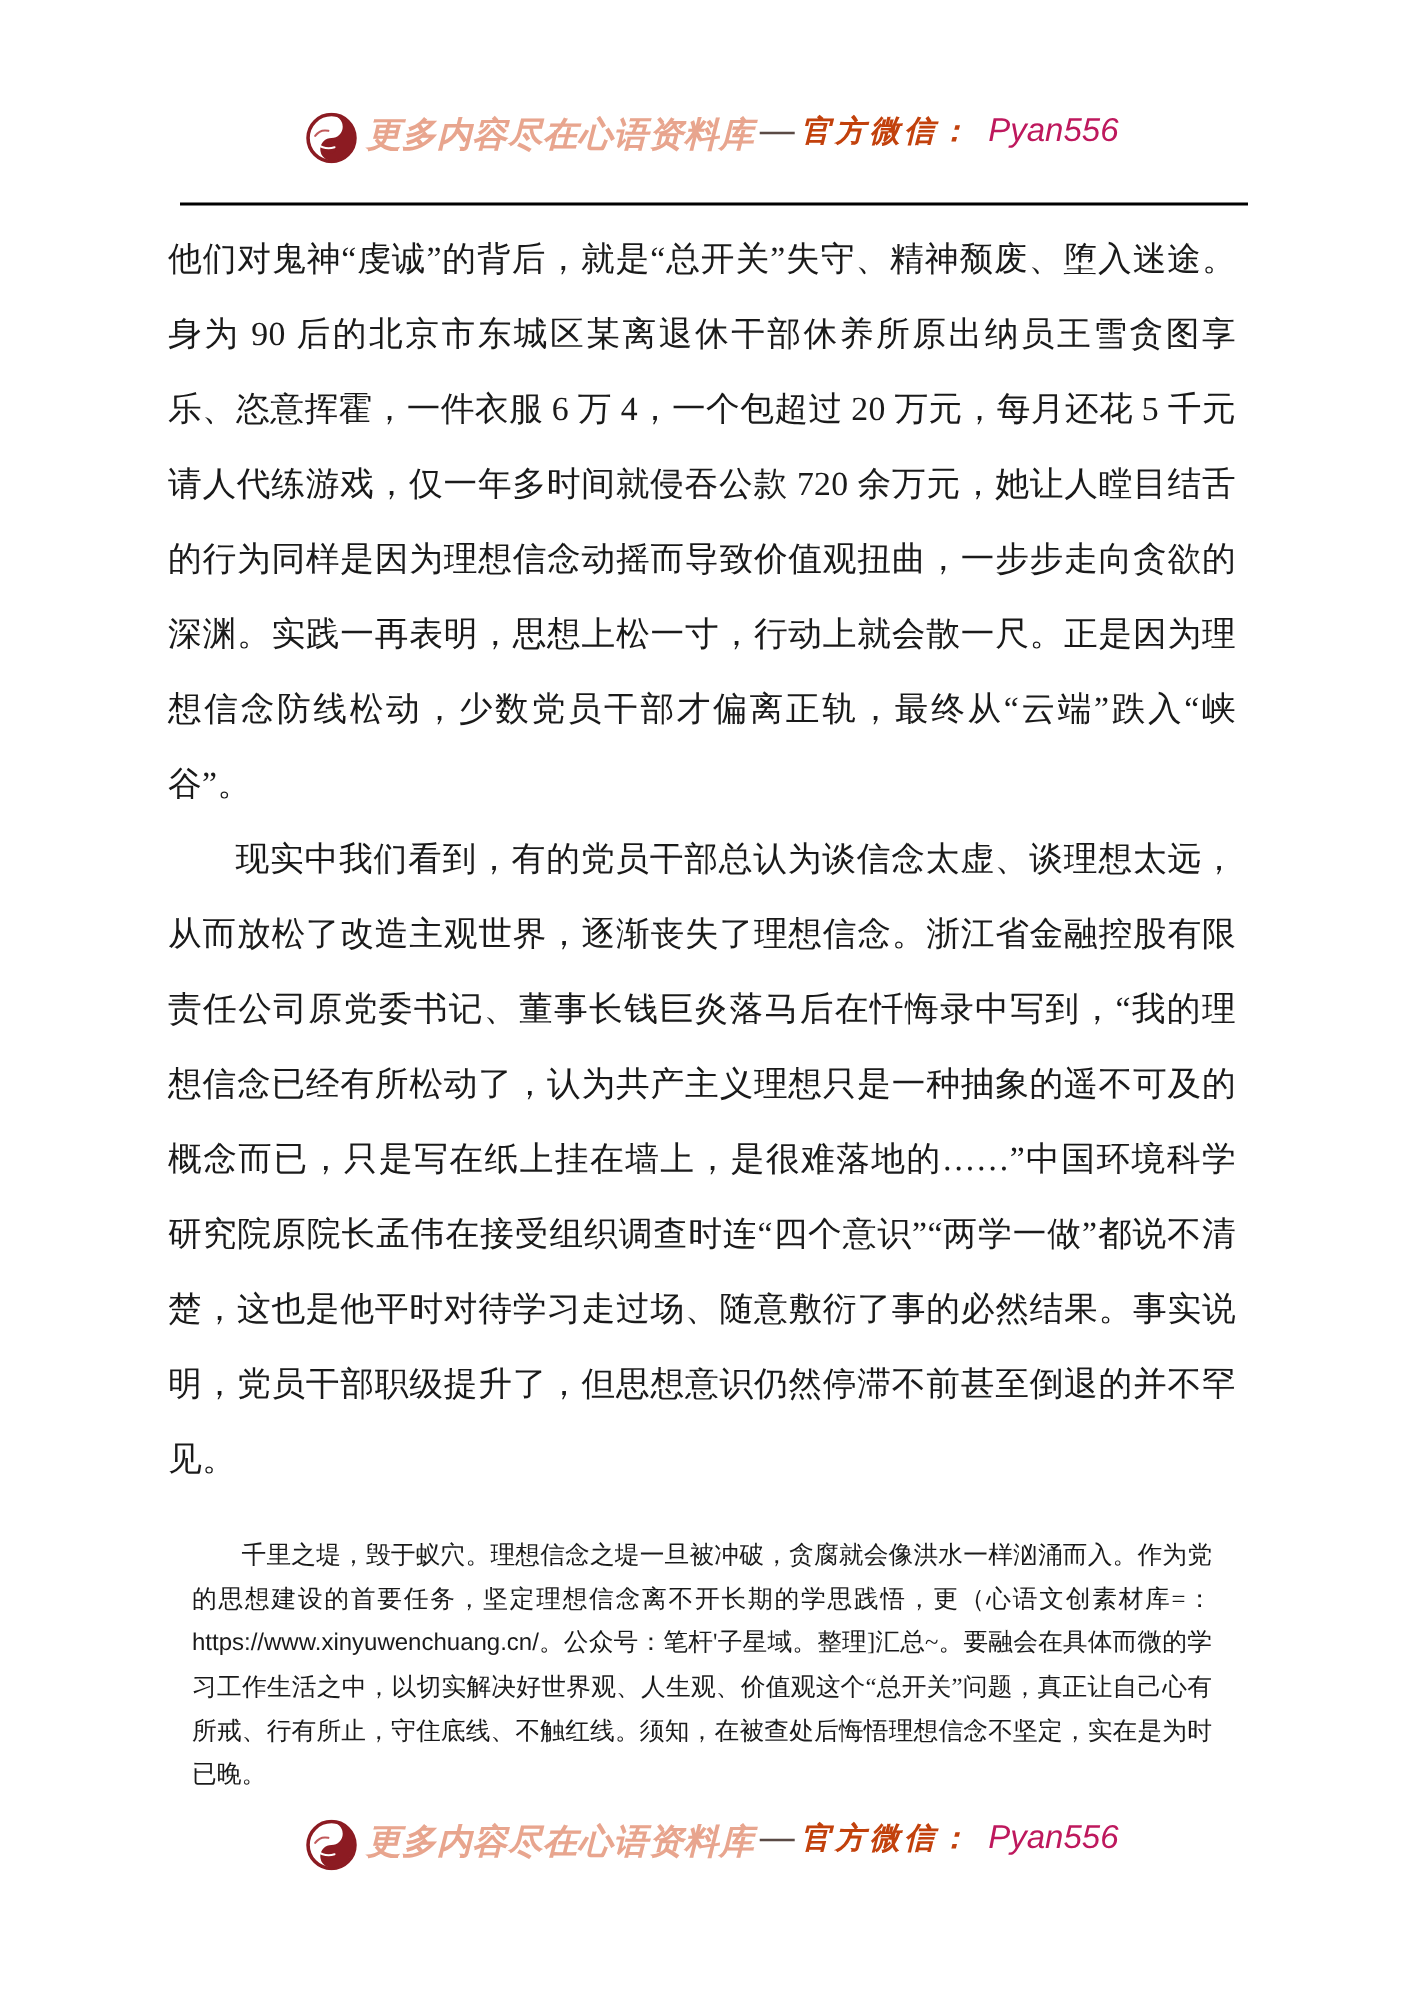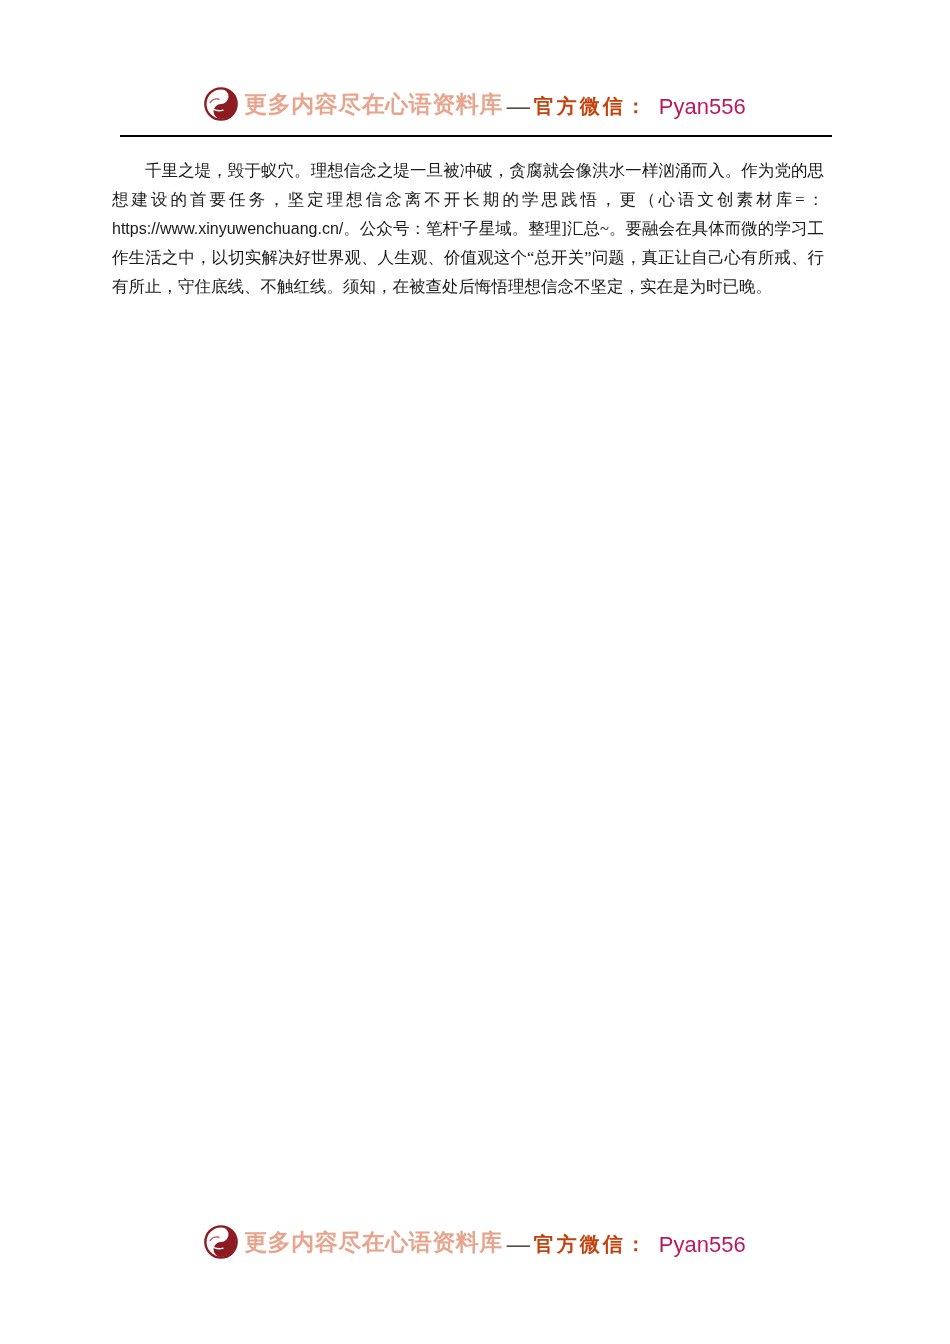--- a/index.html
+++ b/index.html
@@ -20,24 +20,25 @@
     position: relative;
     width: 950px;
     height: 1344px;
     box-sizing: border-box;
     padding: 0;
   }
 
   
   .watermark {
     display: flex;
-    align-items: flex-end;
+    align-items: flex-start;
     justify-content: center;
     gap: 6px;
     height: 46px;
+    font-style: italic;
   }
   .wm-header { position: absolute; left: 0; right: 0; top: 74px; }
   .wm-footer { position: absolute; left: 0; right: 0; top: 1212px; }
 
   .wm-logo {
     width: 34px;
     height: 34px;
     flex: 0 0 34px;
     position: relative;
     top: 1px;
@@ -107,21 +108,21 @@
   }
   .p-main.indent { text-indent: 2em; }
 
   .p-small {
     font-family: "Liberation Serif", "DejaVu Serif", serif;
     font-size: 16.5px;
     line-height: 29px;
     text-align: justify;
     text-align-last: left;
     text-justify: inter-ideograph;
-    margin: 0;
+    margin: 16px;
     color: #1a1a1a;
   }
   .p-small.indent { text-indent: 2em; }
 
   .gap-small { height: 8px; }
 
   .url-inline {
     font-family: "Liberation Sans", "DejaVu Sans", sans-serif;
     font-size: 16px;
   }
@@ -145,21 +146,23 @@
     <span class="wm-text-main">更多内容尽在心语资料库</span>
     <span class="wm-dash">—</span>
     <span class="wm-text-wechat">官方微信：</span>
     <span class="wm-handle">Pyan556</span>
   </div>
 
   <div class="hrule"></div>
 
   <div class="body-area">
 
+    <p class="p-main">他们对鬼神“虔诚”的背后，就是“总开关”失守、精神颓废、堕入迷途。身为 90 后的北京市东城区某离退休干部休养所原出纳员王雪贪图享乐、恣意挥霍，一件衣服 6 万 4，一个包超过 20 万元，每月还花 5 千元请人代练游戏，仅一年多时间就侵吞公款 720 余万元，她让人瞠目结舌的行为同样是因为理想信念动摇而导致价值观扭曲，一步步走向贪欲的深渊。实践一再表明，思想上松一寸，行动上就会散一尺。正是因为理想信念防线松动，少数党员干部才偏离正轨，最终从“云端”跌入“峡谷”。</p>
 
+    <p class="p-main indent">现实中我们看到，有的党员干部总认为谈信念太虚、谈理想太远，从而放松了改造主观世界，逐渐丧失了理想信念。浙江省金融控股有限责任公司原党委书记、董事长钱巨炎落马后在忏悔录中写到，“我的理想信念已经有所松动了，认为共产主义理想只是一种抽象的遥不可及的概念而已，只是写在纸上挂在墙上，是很难落地的……”中国环境科学研究院原院长孟伟在接受组织调查时连“四个意识”“两学一做”都说不清楚，这也是他平时对待学习走过场、随意敷衍了事的必然结果。事实说明，党员干部职级提升了，但思想意识仍然停滞不前甚至倒退的并不罕见。</p>
 
     <div class="gap-small"></div>
 
     <p class="p-small indent"><span>千里之堤，毁于蚁穴。理想信念之堤一旦被冲破，贪腐就会像洪水一样汹涌而入。作为党的思想建设的首要任务，坚定理想信念离不开长期的学思践悟，更（心语文创素材库=：</span><span class="url-inline">https://www.xinyuwenchuang.cn/</span><span>。公众号：笔杆'子星域。整理]汇总~。要融会在具体而微的学习工作生活之中，以切实解决好世界观、人生观、价值观这个“总开关”问题，真正让自己心有所戒、行有所止，守住底线、不触红线。须知，在被查处后悔悟理想信念不坚定，实在是为时已晚。</span></p>
 
   </div>
 
   <div class="watermark wm-footer">
     <span class="wm-logo">
       <svg viewBox="0 0 100 100" width="34" height="34" aria-hidden="true">

